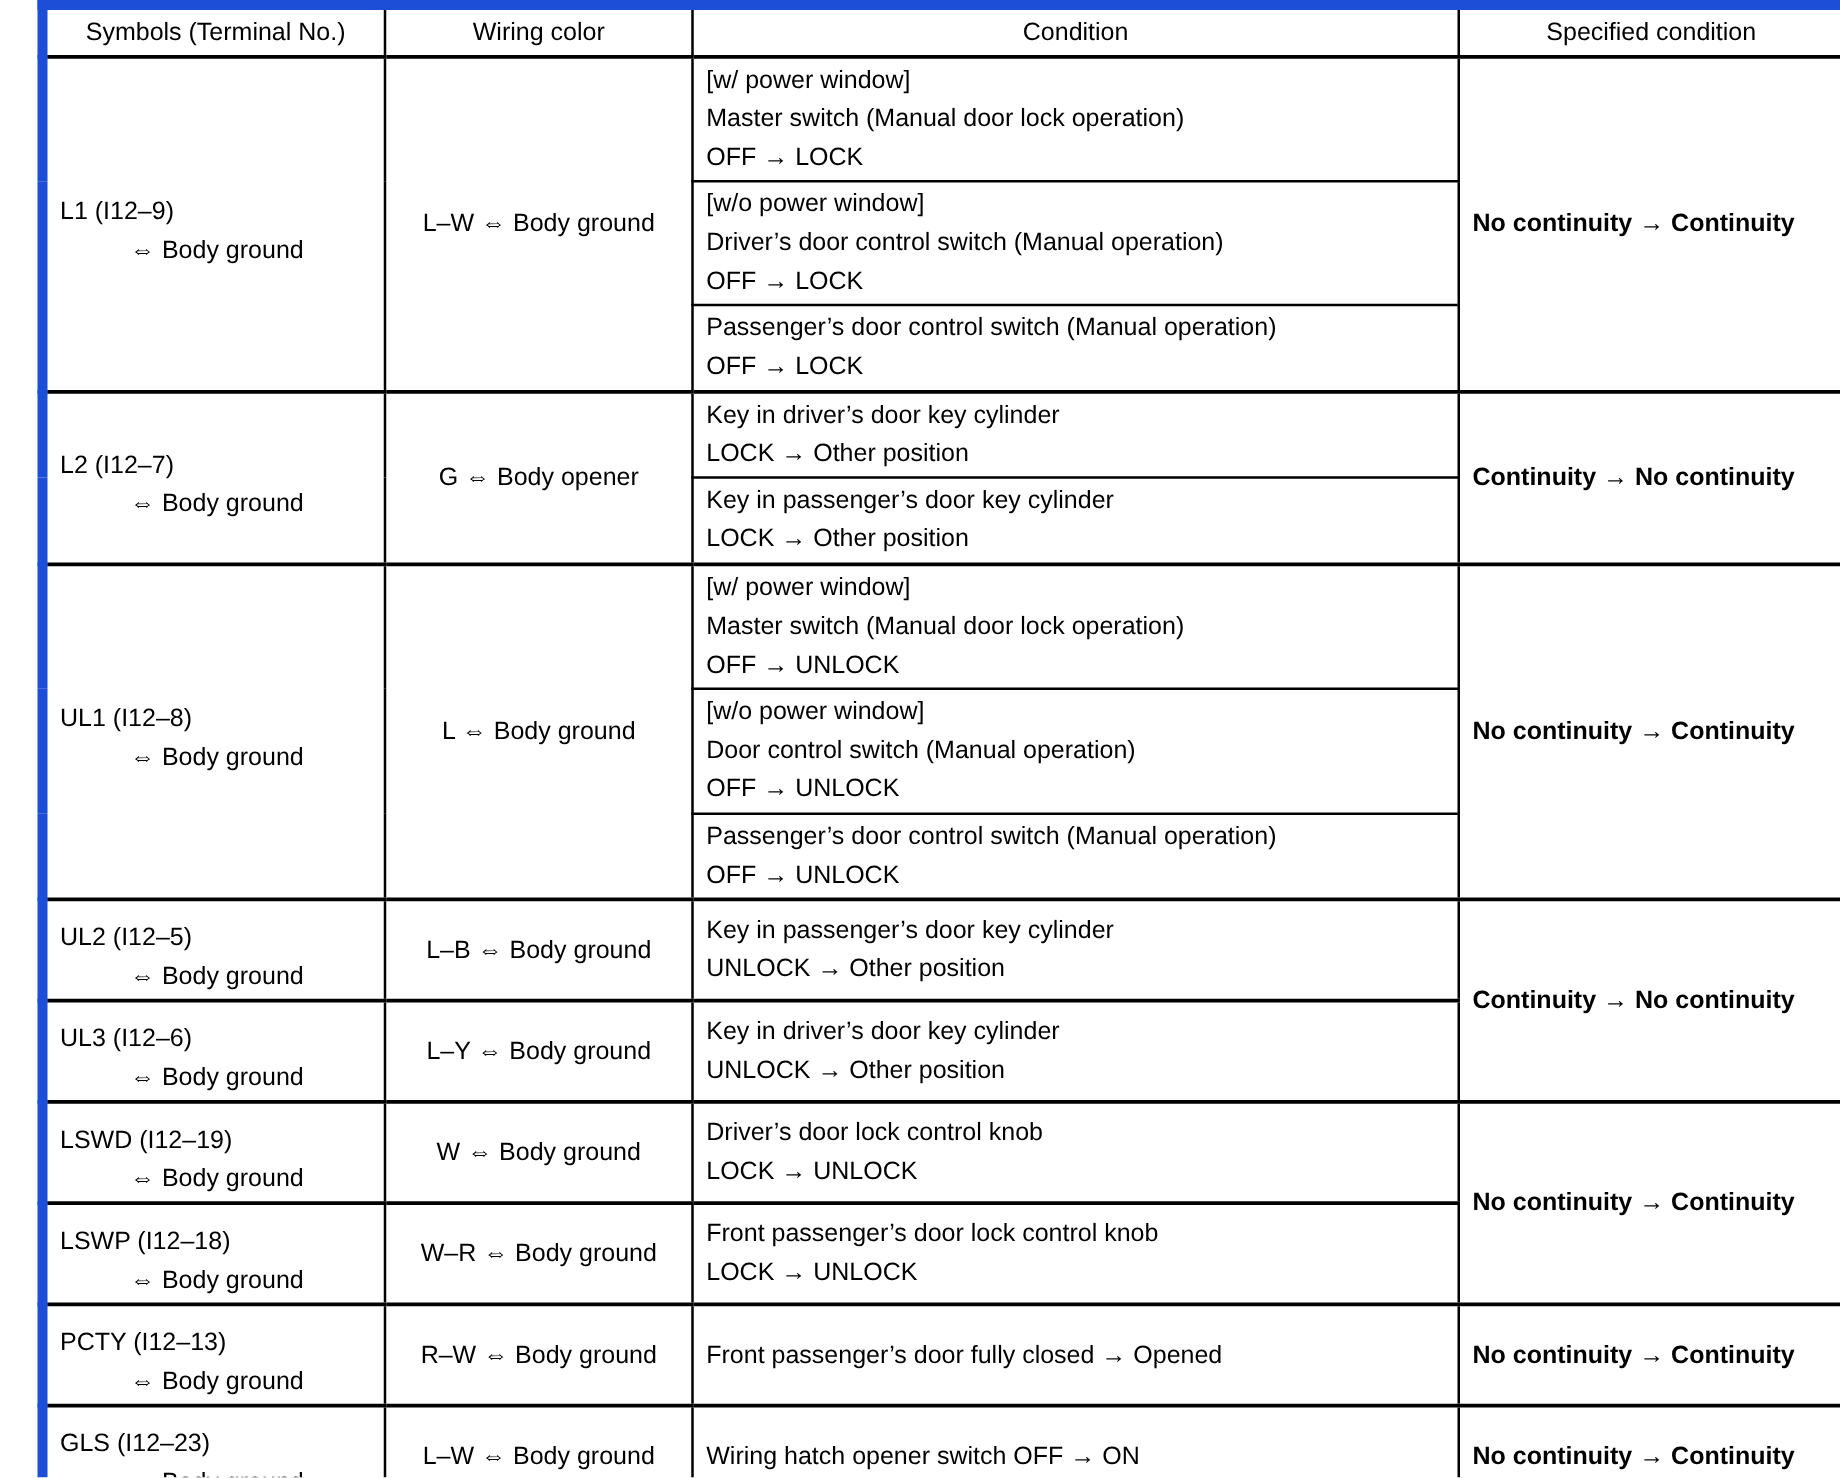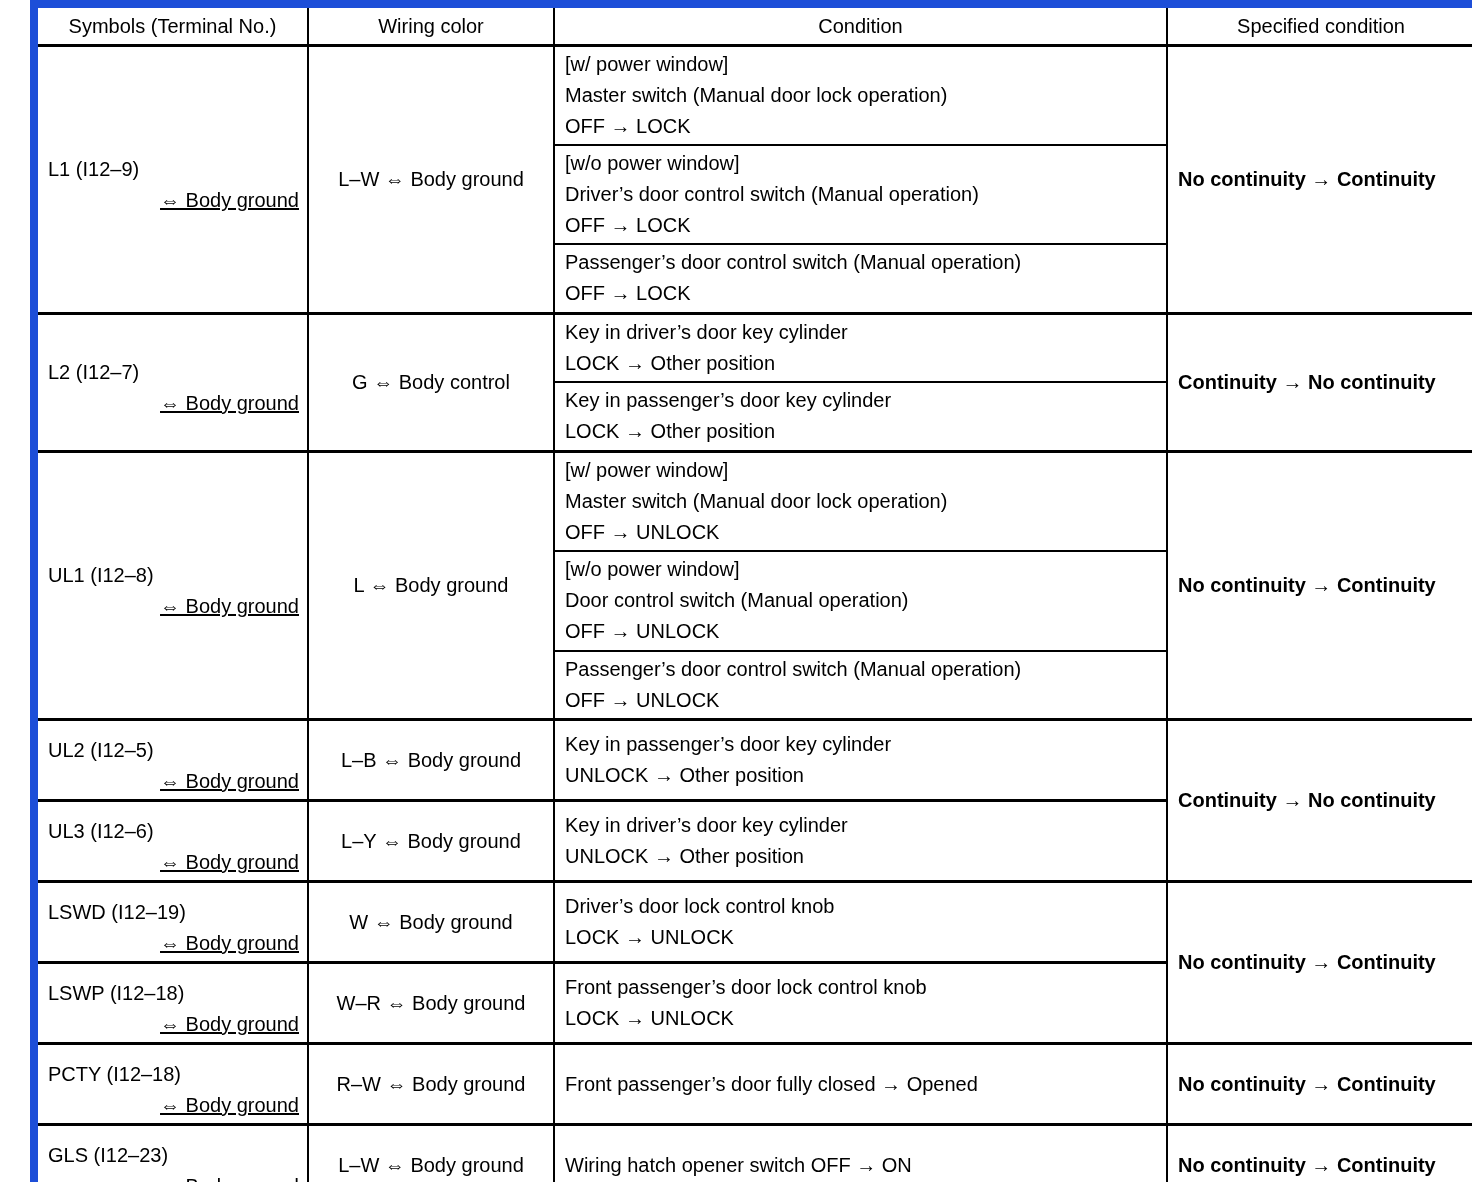--- a/index.html
+++ b/index.html
@@ -44,21 +44,21 @@
     height: 34px;
     border-bottom: 3px solid #000;
     padding: 1px 4px;
   }
   tr.ts td { border-top: 3px solid #000; }
   .h98  { height: 98px; }
   .h100 { height: 100px; }
   .h69  { height: 69px; }
   .h70  { height: 70px; }
   td.sym  { text-align: left;  padding: 14px 8px 2px 10px; }
-  td.sym .sym-l2 { text-align: right; text-decoration: underline; }
+  td.sym .sym-l2 { text-align: center; }
   td.wir  { text-align: center; padding: 2px 22px; }
   td.cond { text-align: left;  padding: 2px 8px 2px 10px; }
   td.spec { text-align: left;  padding: 2px 6px 2px 10px; font-weight: bold; }
 </style>
 </head>
 <body>
 
 <div class="page">
 
 
@@ -103,21 +103,21 @@
         <div class="cl">Passenger’s door control switch (Manual operation)</div>
         <div class="cl">OFF → LOCK</div>
       </td>
     </tr>
 
     <tr class="ts h69">
       <td class="sym" rowspan="2">
         <div class="sym-l1">L2 (I12–7)</div>
         <div class="sym-l2">⇔ Body ground</div>
       </td>
-      <td class="wir" rowspan="2">G ⇔ Body control</td>
+      <td class="wir" rowspan="2">G ⇔ Body opener</td>
       <td class="cond">
         <div class="cl">Key in driver’s door key cylinder</div>
         <div class="cl">LOCK → Other position</div>
       </td>
       <td class="spec" rowspan="2">Continuity → No continuity</td>
     </tr>
     <tr class="h69">
       <td class="cond">
         <div class="cl">Key in passenger’s door key cylinder</div>
         <div class="cl">LOCK → Other position</div>
@@ -194,21 +194,21 @@
       </td>
       <td class="wir">W–R ⇔ Body ground</td>
       <td class="cond">
         <div class="cl">Front passenger’s door lock control knob</div>
         <div class="cl">LOCK → UNLOCK</div>
       </td>
     </tr>
 
     <tr class="ts h69">
       <td class="sym">
-        <div class="sym-l1">PCTY (I12–18)</div>
+        <div class="sym-l1">PCTY (I12–13)</div>
         <div class="sym-l2">⇔ Body ground</div>
       </td>
       <td class="wir">R–W ⇔ Body ground</td>
       <td class="cond">
         <div class="cl">Front passenger’s door fully closed → Opened</div>
       </td>
       <td class="spec">No continuity → Continuity</td>
     </tr>
 
     <tr class="ts h70">

